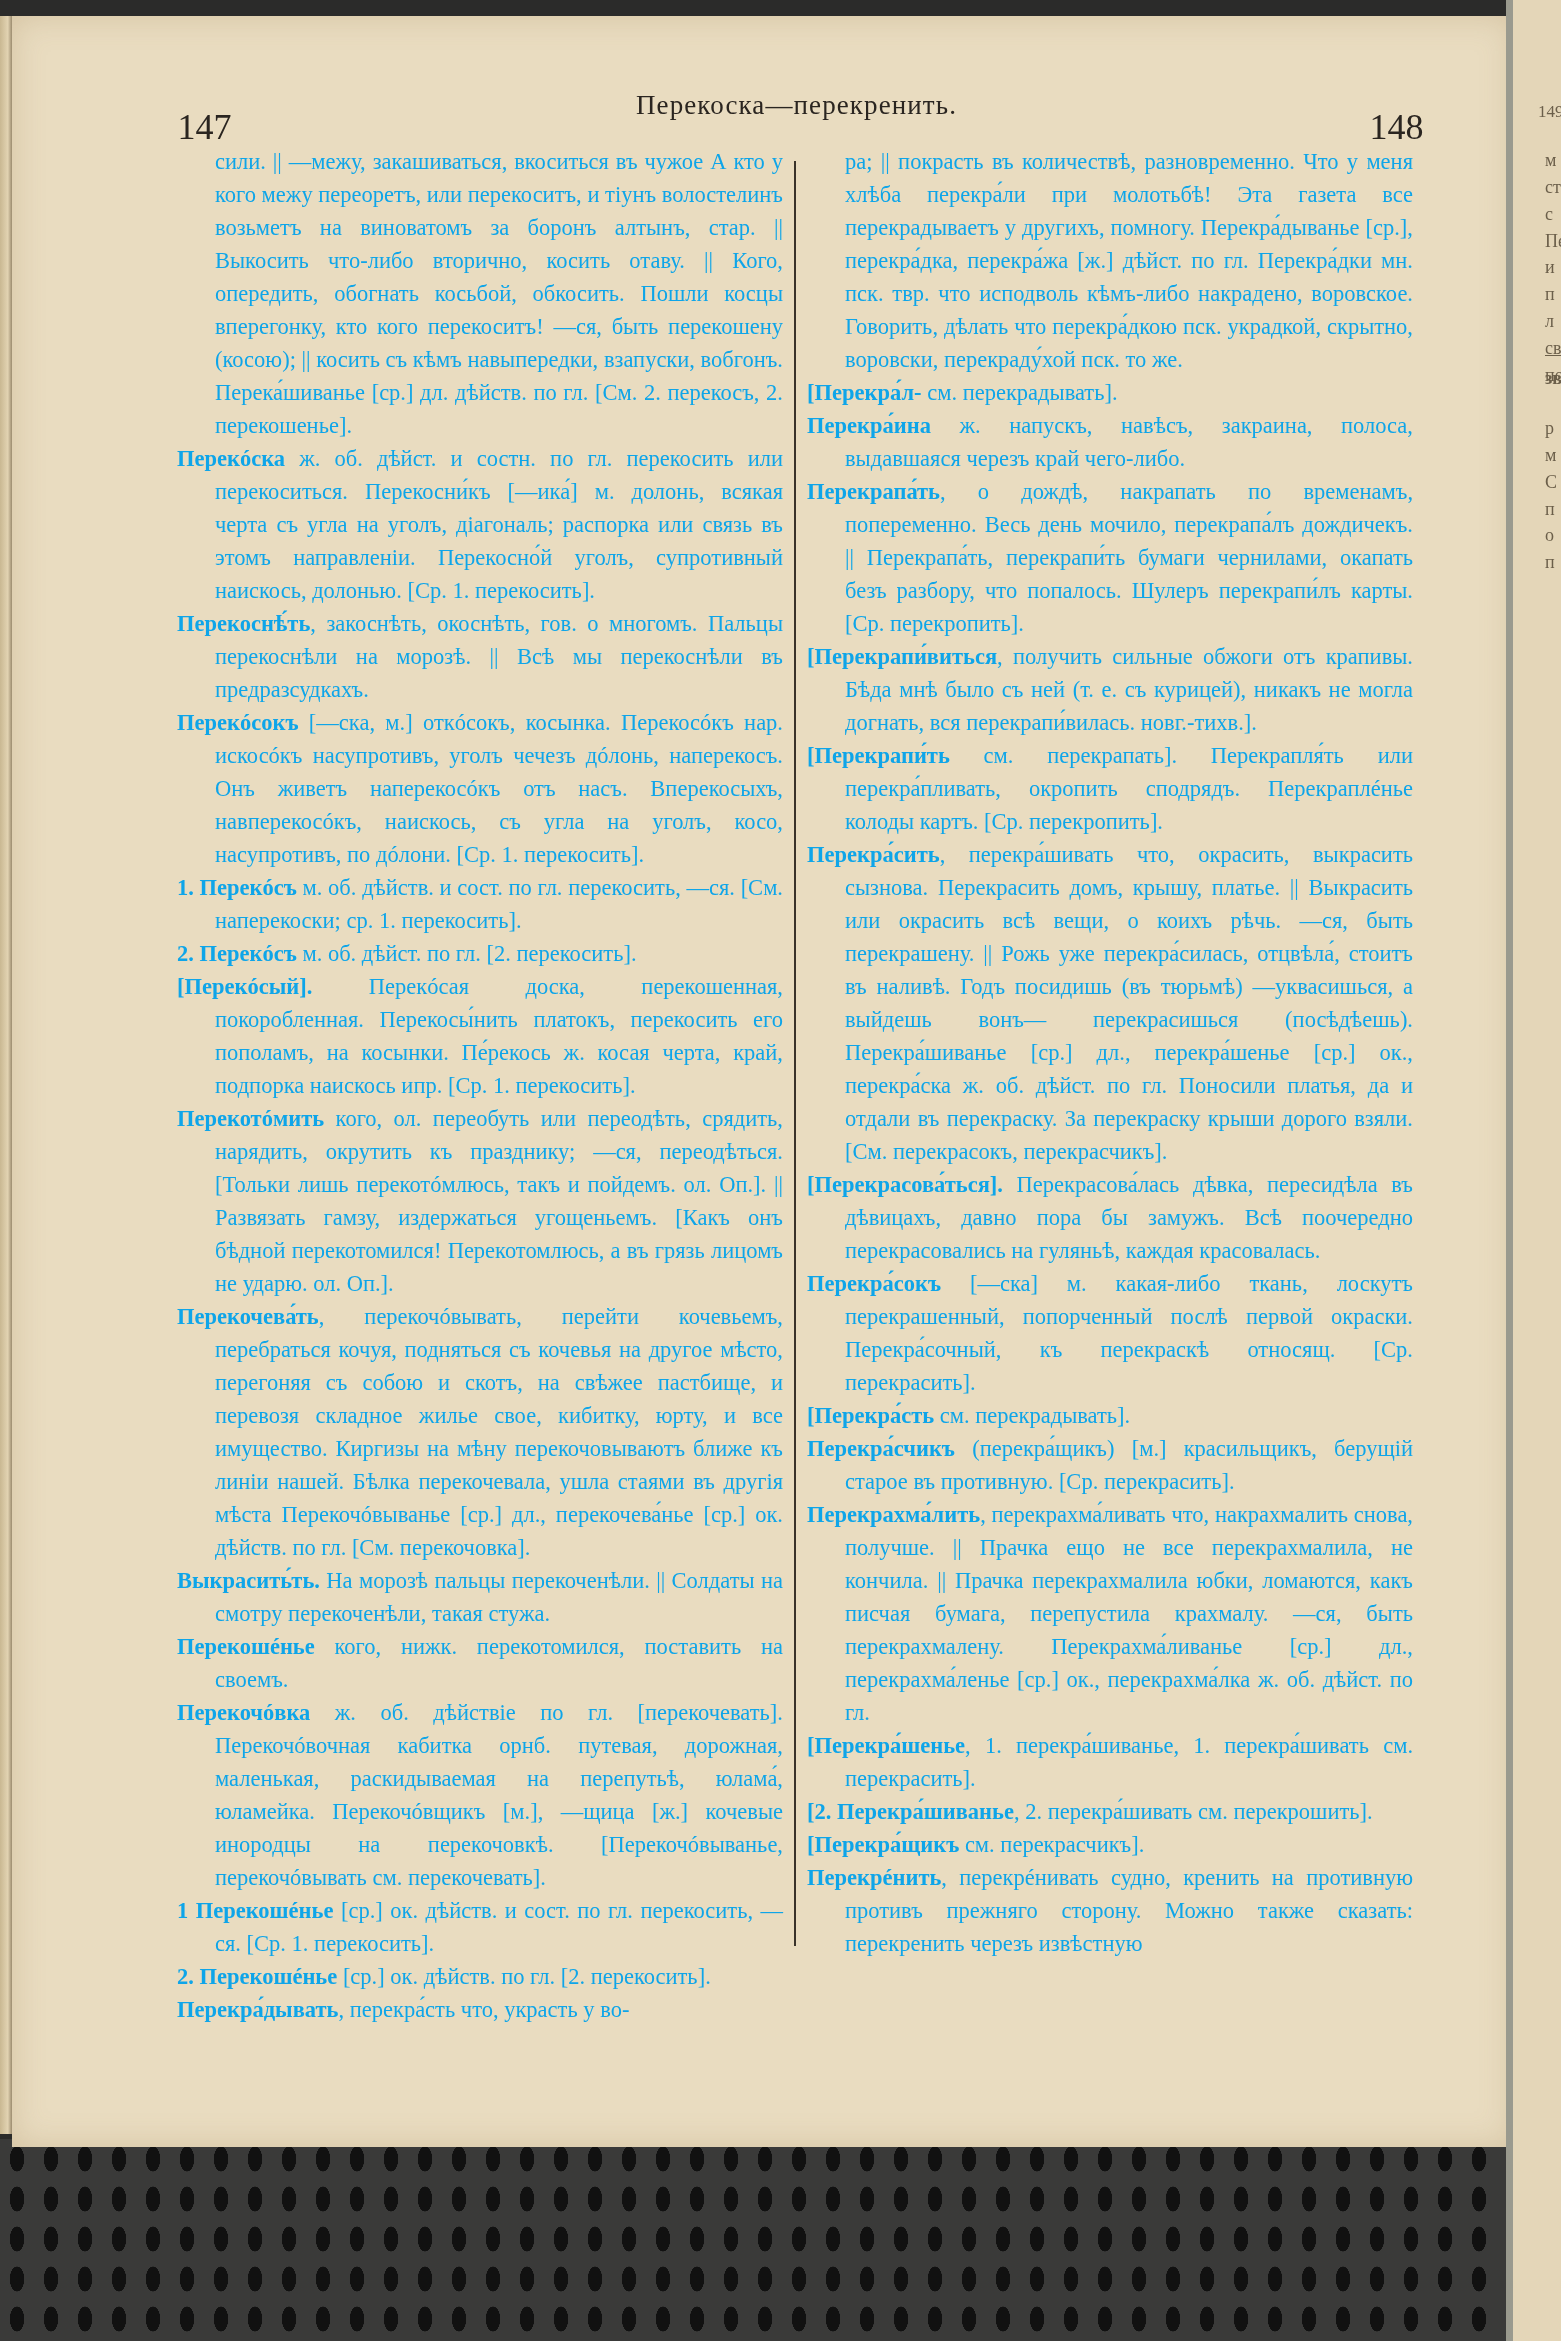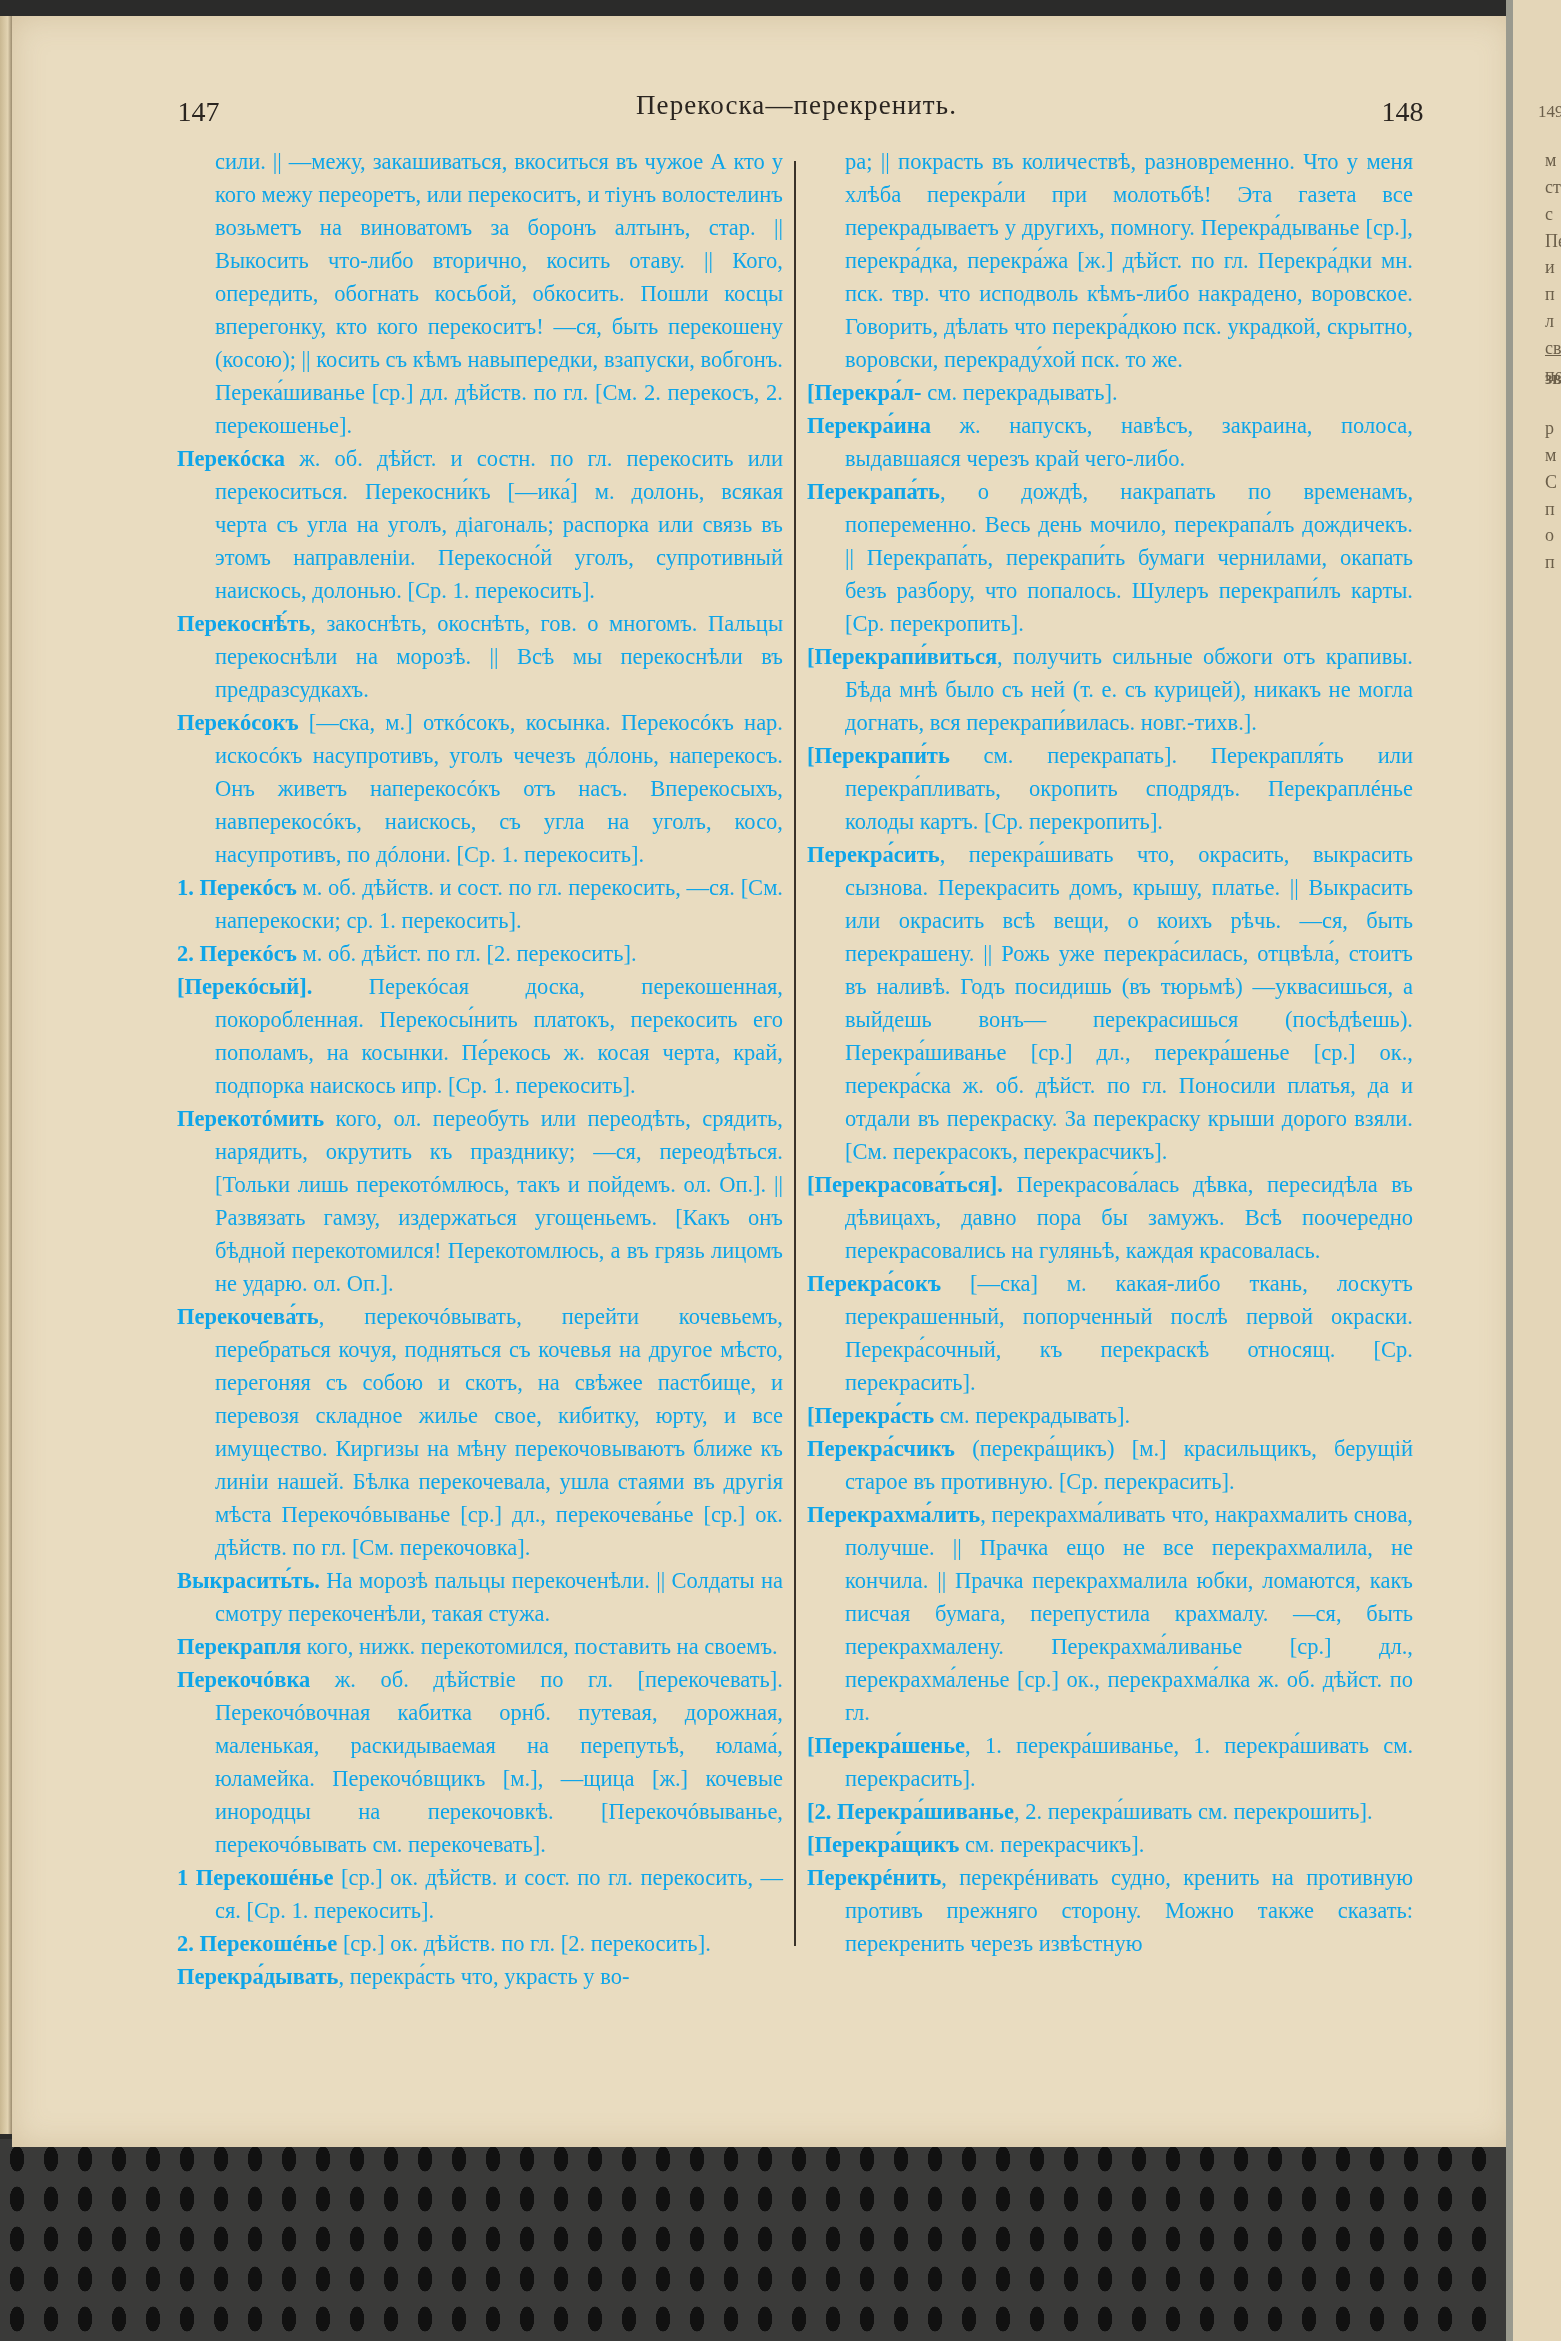--- a/index.html
+++ b/index.html
@@ -28,21 +28,21 @@
     background:#e4d6b8;
     border-left:7.5px solid #9a9a8e;
   }
   .next-page .num { position:absolute; left:25px; top:102px; font-size:17px; color:#6b5f4a; }
   .next-page .frag { position:absolute; left:32px; font-size:18px; color:#6b5f4a; }
 
   .header {
     position:absolute; top:90px; left:164px; width:1265px; height:43px;
     color:#2a2520;
   }
-  .pn { position:absolute; top:6px; font-size:28px; }
+  .pn { position:absolute; top:16px; font-size:36px; }
   .pn.left { left:13.4px; }
   .pn.right { right:5.4px; }
   .running-head {
     position:absolute; left:0; right:0; text-align:center; font-size:27px;
     letter-spacing:1.1px;
   }
   .col {
     position:absolute; top:145px; width:606px;
     font-size:22.5px; line-height:33px; color:#0ea5e9;
     font-family:"Liberation Serif", serif;
@@ -95,21 +95,21 @@
     <p class="cont"><span>сили. || —межу, закашиваться, вкоситься въ чужое А кто у кого межу переоретъ, или перекоситъ, и тіунъ волостелинъ возьметъ на виноватомъ за боронъ алтынъ, стар. || Выкосить что-либо вторично, косить отаву. || Кого, опередить, обогнать косьбой, обкосить. Пошли косцы вперегонку, кто кого перекоситъ! —ся, быть перекошену (косою); || косить съ кѣмъ навыпередки, взапуски, вобгонъ. Перека́шиванье [ср.] дл. дѣйств. по гл. [См. 2. перекосъ, 2. перекошенье].</span></p>
     <p class="entry"><span class="hw">Перекóска</span><span> ж. об. дѣйст. и состн. по гл. перекосить или перекоситься. Перекосни́къ [—ика́] м. долонь, всякая черта съ угла на уголъ, діагональ; распорка или связь въ этомъ направленіи. Перекосно́й уголъ, супротивный наискось, долонью. [Ср. 1. перекосить].</span></p>
     <p class="entry"><span class="hw">Перекоснѣ́ть</span><span>, закоснѣть, окоснѣть, гов. о многомъ. Пальцы перекоснѣли на морозѣ. || Всѣ мы перекоснѣли въ предразсудкахъ.</span></p>
     <p class="entry"><span class="hw">Перекóсокъ</span><span> [—ска, м.] откóсокъ, косынка. Перекосóкъ нар. искосóкъ насупротивъ, уголъ чечезъ дóлонь, наперекосъ. Онъ живетъ наперекосóкъ отъ насъ. Вперекосыхъ, навперекосóкъ, наискось, съ угла на уголъ, косо, насупротивъ, по дóлони. [Ср. 1. перекосить].</span></p>
     <p class="entry"><span class="hw">1. Перекóсъ</span><span> м. об. дѣйств. и сост. по гл. перекосить, —ся. [См. наперекоски; ср. 1. перекосить].</span></p>
     <p class="entry"><span class="hw">2. Перекóсъ</span><span> м. об. дѣйст. по гл. [2. перекосить].</span></p>
     <p class="entry"><span class="hw">[Перекóсый].</span><span> Перекóсая доска, перекошенная, покоробленная. Перекосы́нить платокъ, перекосить его пополамъ, на косынки. Пе́рекось ж. косая черта, край, подпорка наискось ипр. [Ср. 1. перекосить].</span></p>
     <p class="entry"><span class="hw">Перекотóмить</span><span> кого, ол. переобуть или переодѣть, срядить, нарядить, окрутить къ празднику; —ся, переодѣться. [Тольки лишь перекотóмлюсь, такъ и пойдемъ. ол. Оп.]. || Развязать гамзу, издержаться угощеньемъ. [Какъ онъ бѣдной перекотомился! Перекотомлюсь, а въ грязь лицомъ не ударю. ол. Оп.].</span></p>
     <p class="entry"><span class="hw">Перекочева́ть</span><span>, перекочóвывать, перейти кочевьемъ, перебраться кочуя, подняться съ кочевья на другое мѣсто, перегоняя съ собою и скотъ, на свѣжее пастбище, и перевозя складное жилье свое, кибитку, юрту, и все имущество. Киргизы на мѣну перекочовываютъ ближе къ линіи нашей. Бѣлка перекочевала, ушла стаями въ другія мѣста Перекочóвыванье [ср.] дл., перекочева́нье [ср.] ок. дѣйств. по гл. [См. перекочовка].</span></p>
     <p class="entry"><span class="hw">Выкрасить́ть.</span><span> На морозѣ пальцы перекоченѣли. || Солдаты на смотру перекоченѣли, такая стужа.</span></p>
-    <p class="entry"><span class="hw">Перекрапля</span><span> кого, нижк. перекотомился, поставить на своемъ.</span></p>
+    <p class="entry"><span class="hw">Перекошéнье</span><span> кого, нижк. перекотомился, поставить на своемъ.</span></p>
     <p class="entry"><span class="hw">Перекочóвка</span><span> ж. об. дѣйствіе по гл. [перекочевать]. Перекочóвочная кабитка орнб. путевая, дорожная, маленькая, раскидываемая на перепутьѣ, юлама́, юламейка. Перекочóвщикъ [м.], —щица [ж.] кочевые инородцы на перекочовкѣ. [Перекочóвыванье, перекочóвывать см. перекочевать].</span></p>
     <p class="entry"><span class="hw">1 Перекошéнье</span><span> [ср.] ок. дѣйств. и сост. по гл. перекосить, —ся. [Ср. 1. перекосить].</span></p>
     <p class="entry"><span class="hw">2. Перекошéнье</span><span> [ср.] ок. дѣйств. по гл. [2. перекосить].</span></p>
     <p class="entry"><span class="hw">Перекра́дывать</span><span>, перекра́сть что, украсть у во-</span></p>
   </div>
 <div class="divider"></div>
 <div class="col right" id="col-right">
     <p class="cont"><span>ра; || покрасть въ количествѣ, разновременно. Что у меня хлѣба перекра́ли при молотьбѣ! Эта газета все перекрадываетъ у другихъ, помногу. Перекра́дыванье [ср.], перекра́дка, перекра́жа [ж.] дѣйст. по гл. Перекра́дки мн. пск. твр. что исподволь кѣмъ-либо накрадено, воровское. Говорить, дѣлать что перекра́дкою пск. украдкой, скрытно, воровски, перекраду́хой пск. то же.</span></p>
     <p class="entry"><span class="hw">[Перекра́л-</span><span> см. перекрадывать].</span></p>
     <p class="entry"><span class="hw">Перекра́ина</span><span> ж. напускъ, навѣсъ, закраина, полоса, выдавшаяся черезъ край чего-либо.</span></p>

